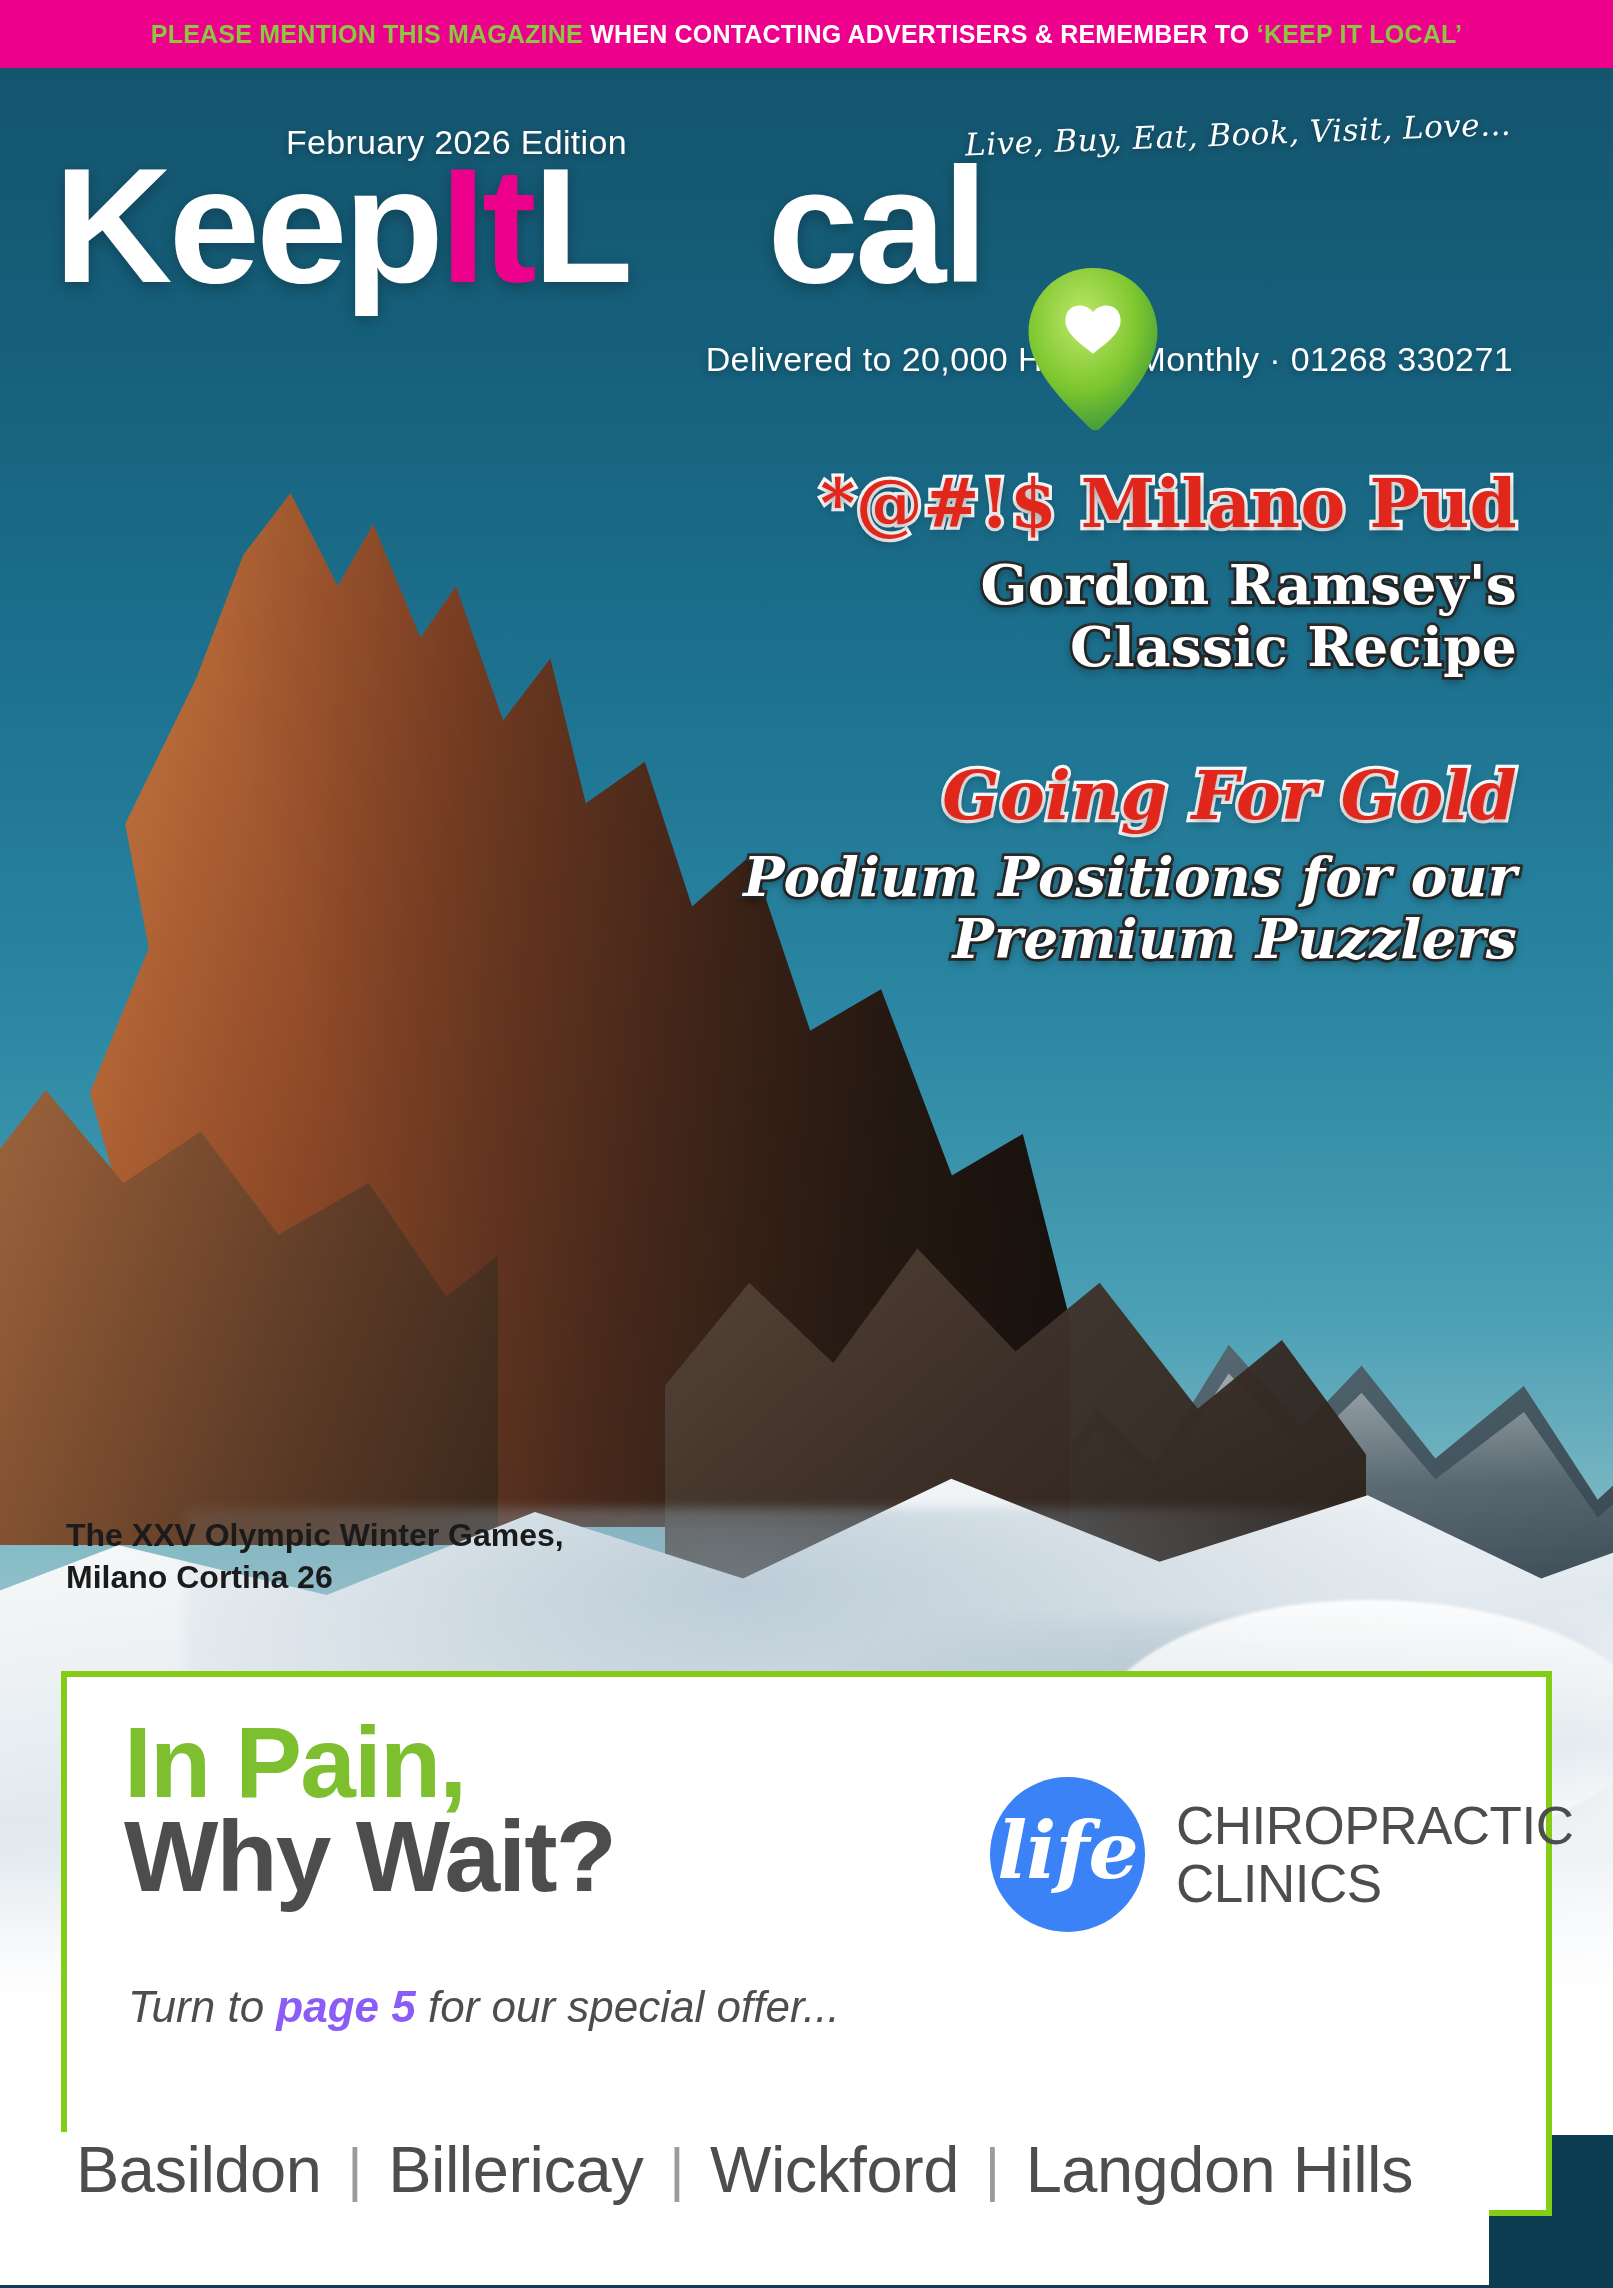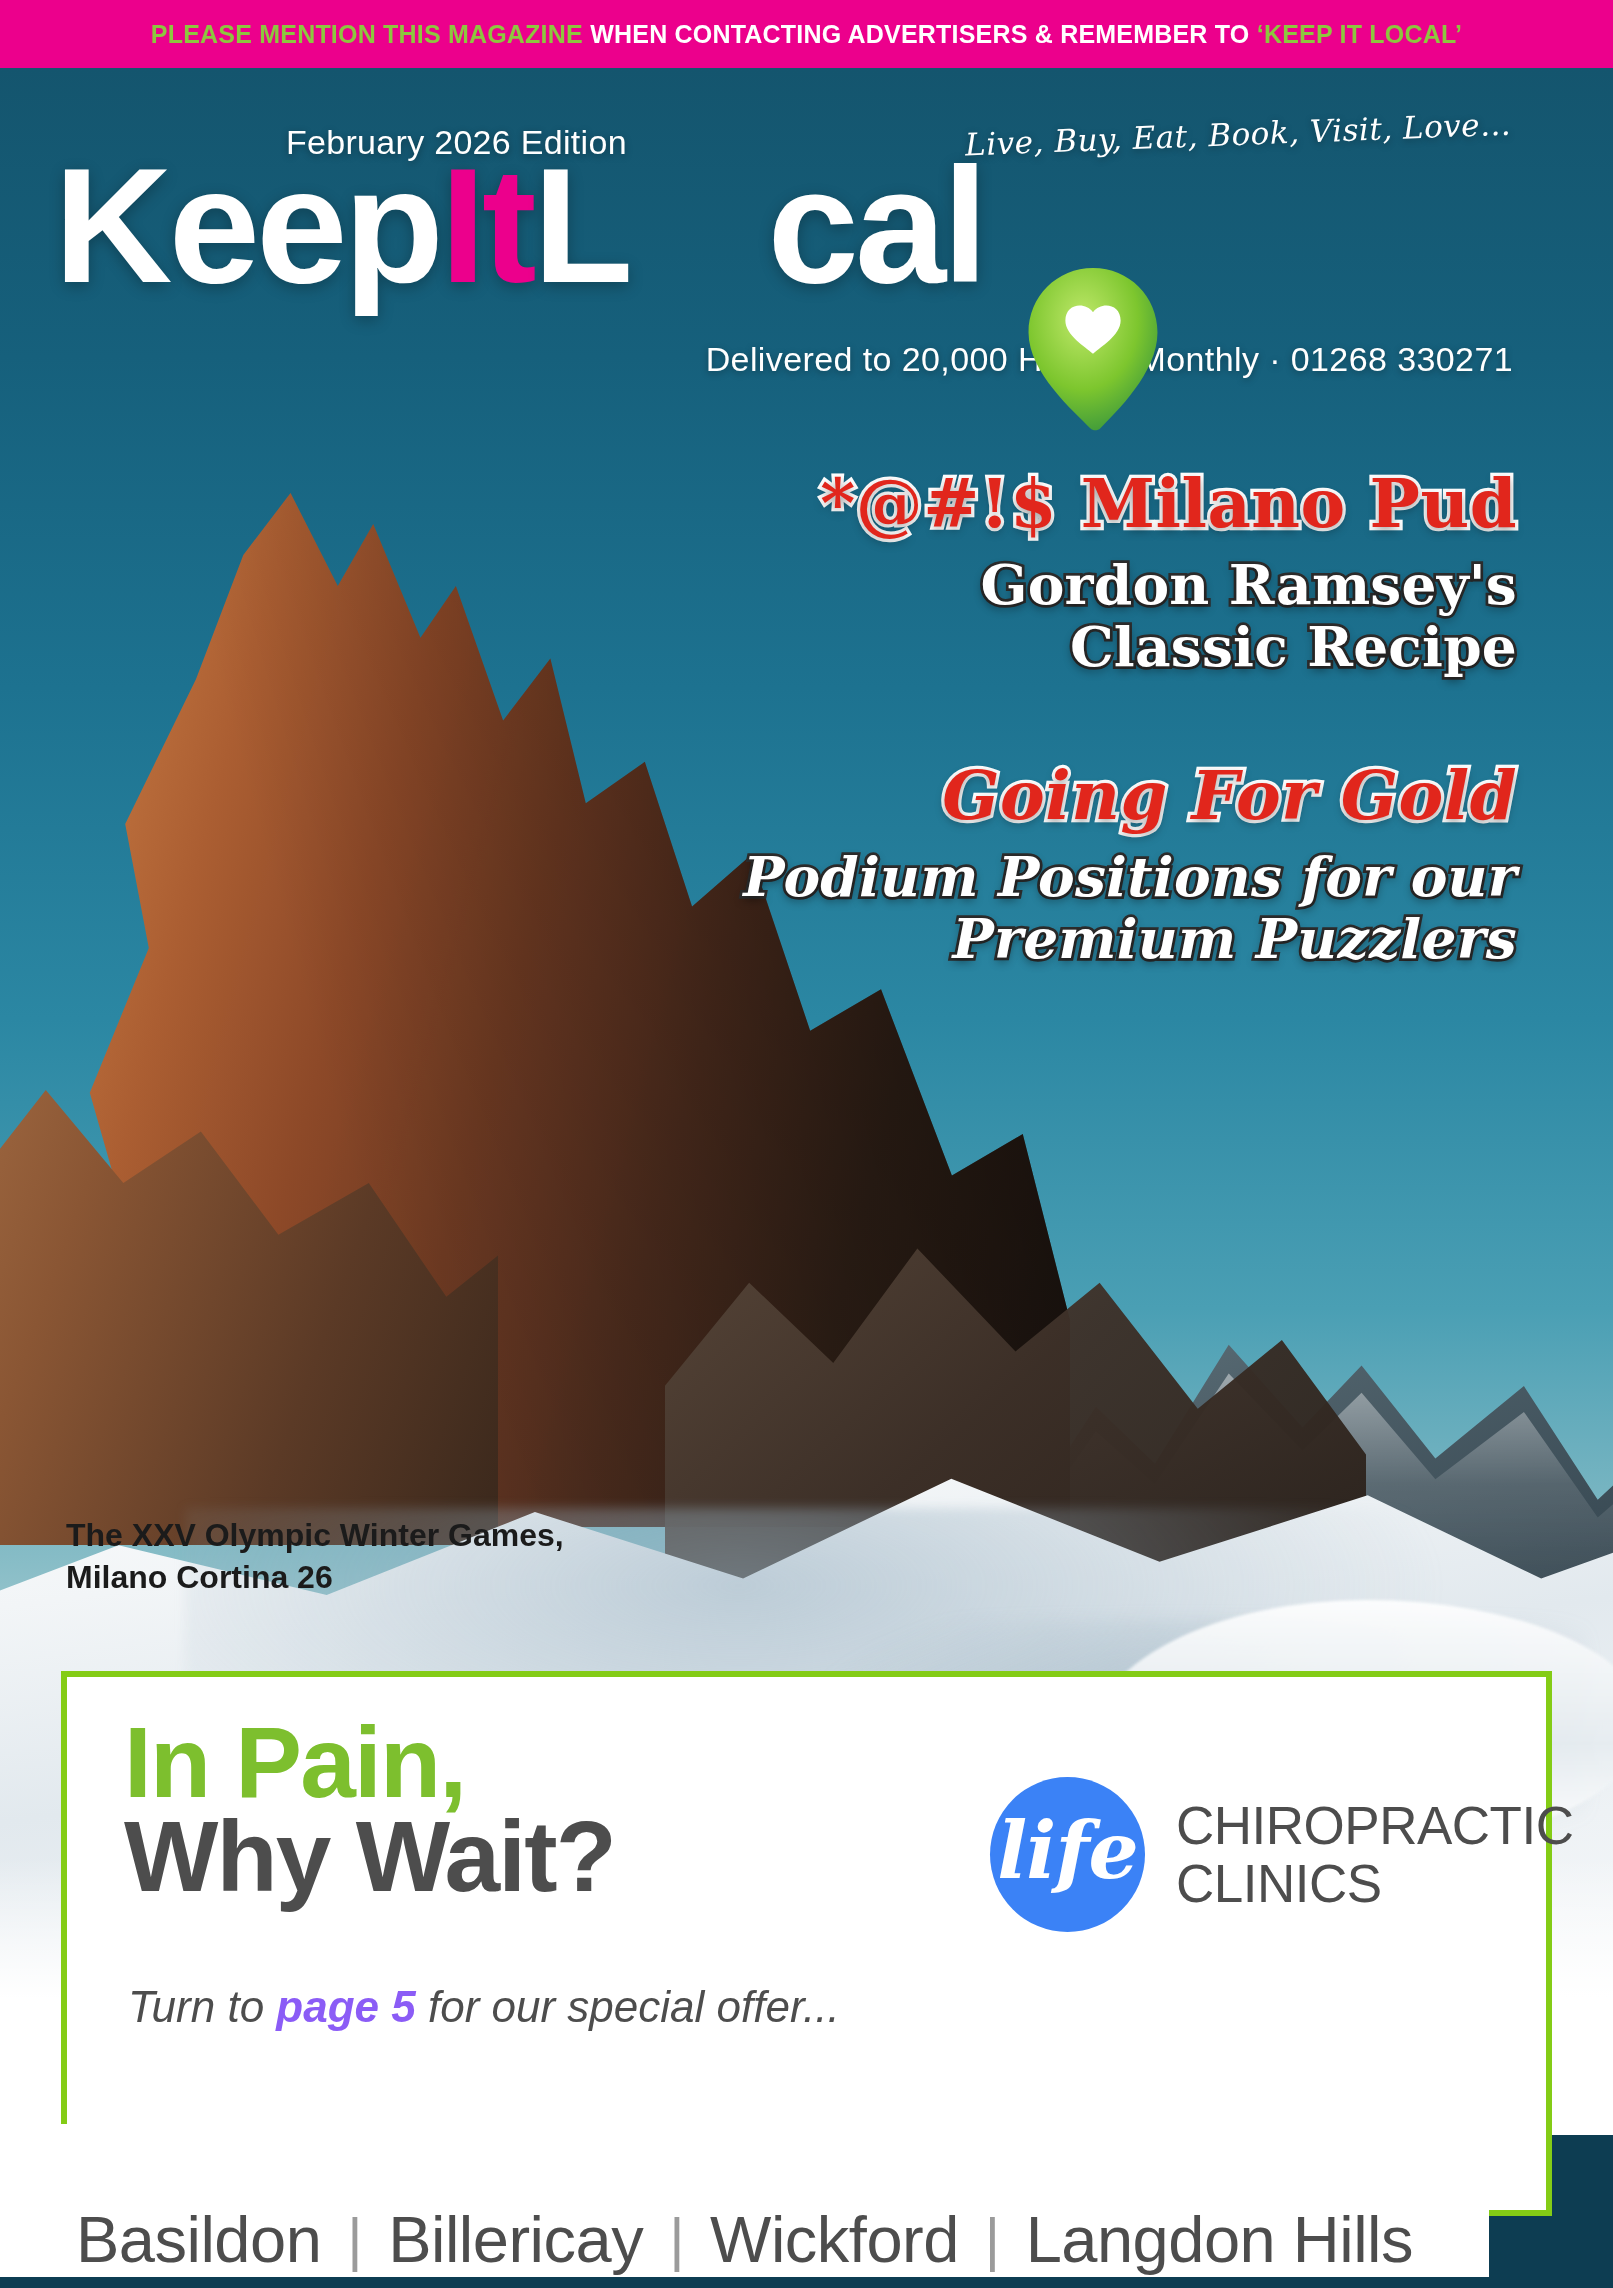--- a/index.html
+++ b/index.html
@@ -352,26 +352,26 @@
     margin-left: 31px;
     color: #4d4d4d;
     font-size: 53px;
     line-height: 1.08;
     letter-spacing: -0.5px;
   }
 
   
   .footer {
     position: absolute;
-    left: 0; bottom: 12px;
+    left: 0; bottom: 4px;
     width: 1489px;
     height: 153px;
     background: #ffffff;
     display: flex;
-    align-items: flex-end;
+    align-items: flex-start;
     justify-content: center;
     z-index: 36;
   }
   .footer-row {
     display: flex;
     align-items: center;
     color: #4d4d4d;
     font-size: 65px;
     letter-spacing: -0.5px;
     white-space: nowrap;

